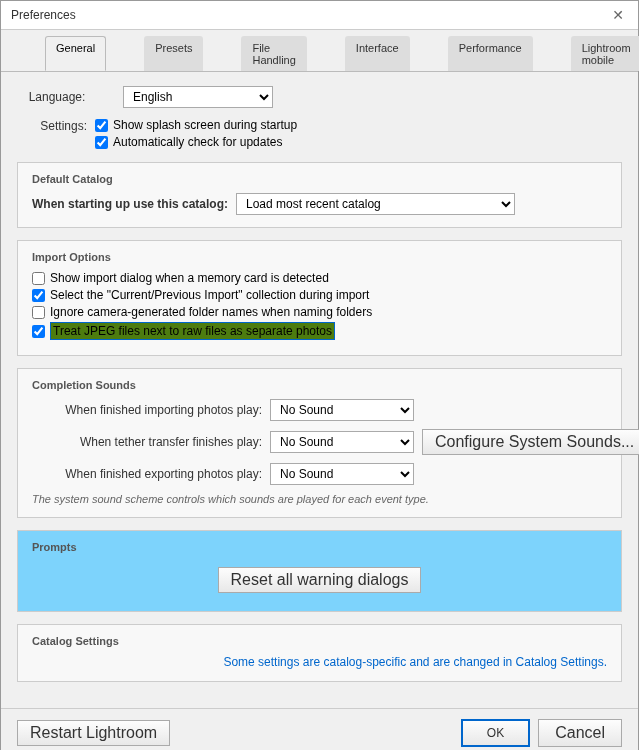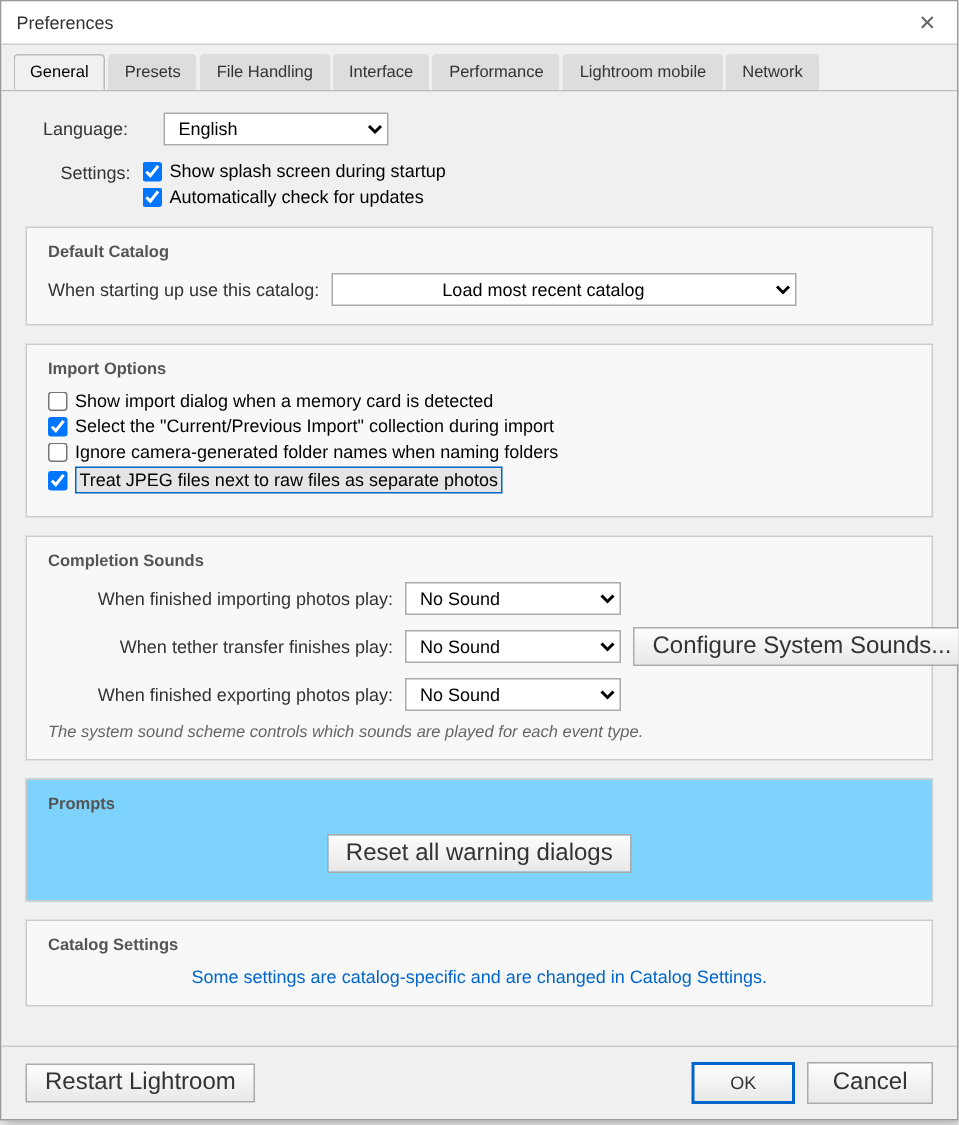--- a/index.html
+++ b/index.html
@@ -49,20 +49,21 @@
     .tab {
       padding: 5px 10px;
       font-size: 11px;
       cursor: pointer;
       border: 1px solid transparent;
       border-bottom: none;
       background: #ddd;
       color: #333;
       margin-right: 2px;
       border-radius: 3px 3px 0 0;
+      margin-left: 36px;
     }
     .tab.active {
       background: #f0f0f0;
       border: 1px solid #bbb;
       border-bottom: 1px solid #f0f0f0;
       color: #000;
       font-weight: normal;
     }
     .content {
       padding: 14px 16px;
@@ -72,21 +73,21 @@
       display: flex;
       align-items: center;
       margin-bottom: 6px;
     }
     .field-label {
       text-align: right;
       color: #333;
       white-space: nowrap;
     }
     .field-value {
-      margin-left: 12px;
+      margin-left: 26px;
     }
     select {
       font-size: 12px;
       padding: 2px 20px 2px 5px;
       border: 1px solid #aaa;
       background: white;
       cursor: pointer;
       appearance: auto;
     }
     .language-select { width: 150px; }
@@ -171,37 +172,38 @@
       padding: 10px 14px 12px 14px;
     }
     .catalog-row {
       display: flex;
       align-items: center;
     }
     .catalog-row-label {
       color: #333;
       margin-right: 8px;
       white-space: nowrap;
+      font-weight: bold;
     }
     .prompts-section {
       border: 1px solid #ccc;
       background: #7dd3fc;
       margin-bottom: 12px;
       padding: 10px 14px 12px 14px;
     }
     .catalog-settings-section {
       border: 1px solid #ccc;
       background: #f8f8f8;
       margin-bottom: 12px;
       padding: 10px 14px 12px 14px;
     }
     .catalog-settings-row {
       display: flex;
       align-items: center;
-      justify-content: center;
+      justify-content: flex-end;
     }
     .catalog-settings-text {
       color: #333;
       font-size: 12px;
     }
     .catalog-settings-text span {
       color: #0066cc;
     }
     .footer {
       display: flex;
@@ -226,21 +228,21 @@
     .btn-cancel {
       font-size: 16px;
       padding: 4px 16px;
       border: 1px solid #aaa;
       background: linear-gradient(to bottom, #fdfdfd, #e8e8e8);
       cursor: pointer;
       color: #333;
     }
     .check-highlight {
       border: 1px solid #0066cc;
-      background: #e5e5e5;
+      background: #4d7c0f;
       padding: 1px 2px;
     }
     .prompts-center {
       display: flex;
       justify-content: center;
       padding: 6px 0;
     }
   </style>
 </head>
 <body>
@@ -284,21 +286,21 @@
           <input type="checkbox" checked="" style="">
           <label>Automatically check for updates</label>
         </div>
       </div>
     </div>
 
     <div class="default-catalog">
       <div class="section-title">Default Catalog</div>
       <div class="catalog-row">
         <span class="catalog-row-label">When starting up use this catalog:</span>
-        <select style="width:310px;text-align:center;">
+        <select style="width:279px;">
           <option>Load most recent catalog</option>
         </select>
       </div>
     </div>
 
     <div class="import-options">
       <div class="section-title">Import Options</div>
       <div class="check-row">
         <input type="checkbox" style="">
         <label>Show import dialog when a memory card is detected</label>

